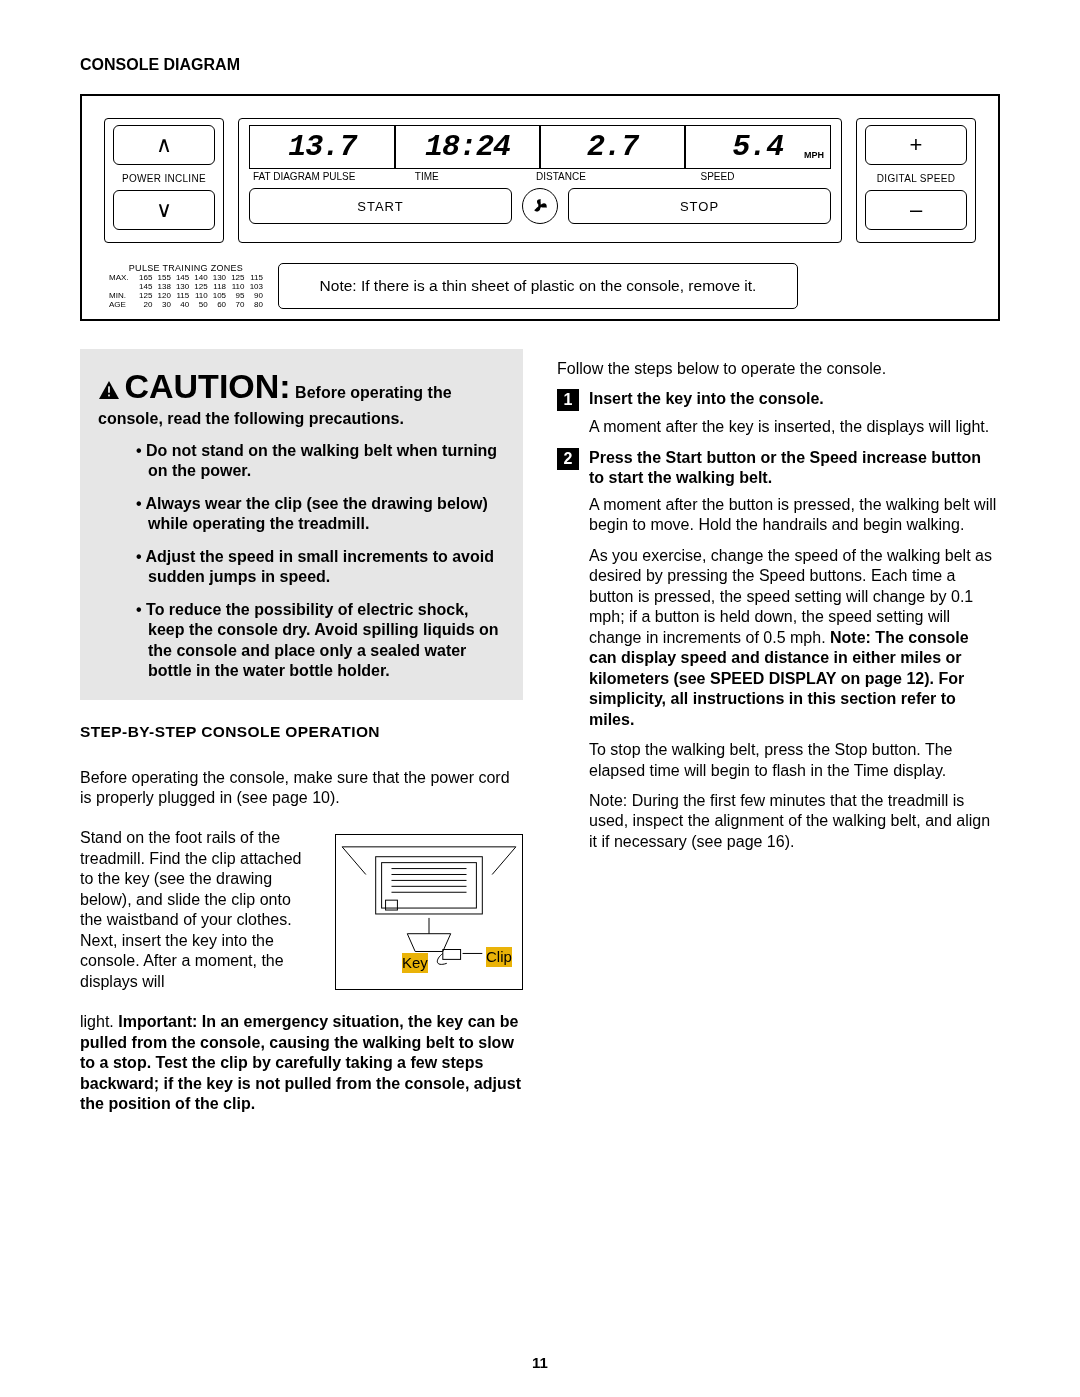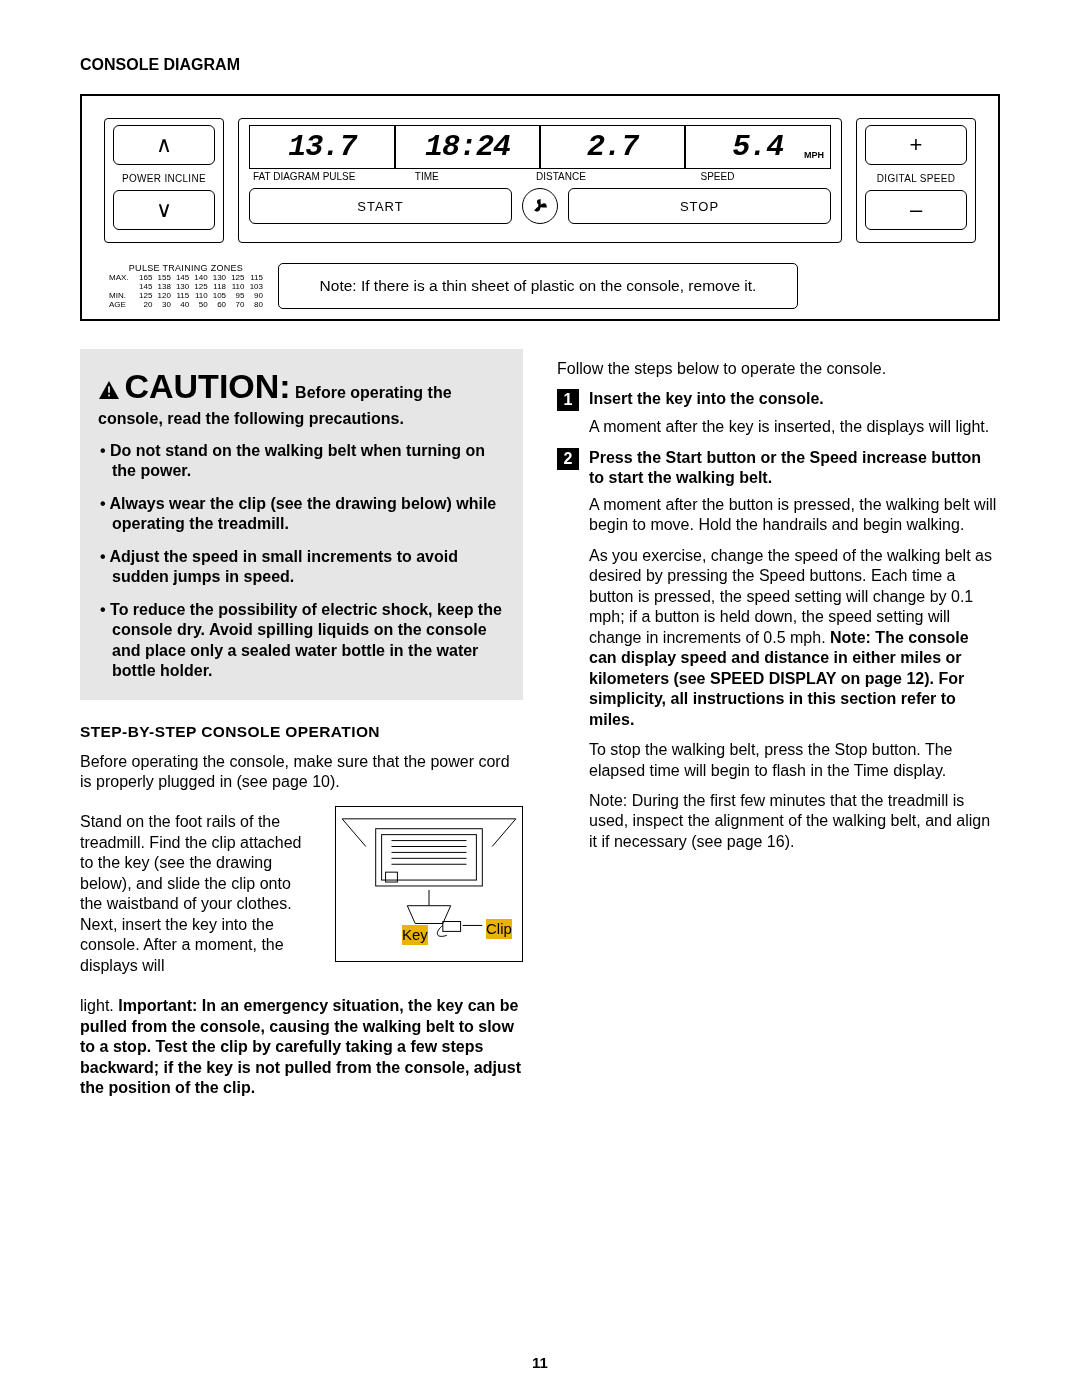--- a/index.html
+++ b/index.html
@@ -179,32 +179,32 @@
   .warn-icon {
     width: 22px; height: 20px;
     display: inline-block;
     vertical-align: -2px;
   }
   .caution-word {
     font-weight: bold;
     font-size: 34px;
   }
   .caution-intro { font-weight: bold; font-size: 16px; }
-  .bullet { margin-top: 12px; font-weight: bold; padding-left: 14px; text-indent: -12px;}
+  .bullet { margin-top: 12px; font-weight: bold; padding-left: 14px; text-indent: -12px; margin-left: 36px;}
   .sect-head {
     font-weight: bold;
     font-size: 15.5px;
-    margin: 18px 0 10px 0;
+    margin: 18px 0 26px 0;
     letter-spacing: 0.4px;
   }
   .para { margin: 10px 0; }
   .key-figure-wrap {
     display: flex;
     gap: 25px;
-    align-items: flex-start;
+    align-items: center;
   }
   .key-figure-wrap .text { flex: 1; }
   .key-figure {
     width: 188px; height: 156px;
     border: 1.5px solid #000;
     position: relative;
     flex-shrink: 0;
     margin-top: 4px;
   }
   .key-figure svg { width: 100%; height: 100%; display: block; }

